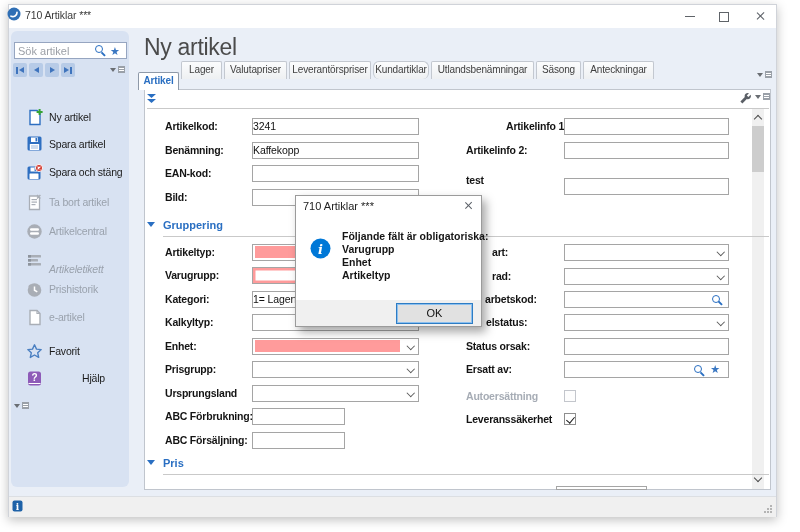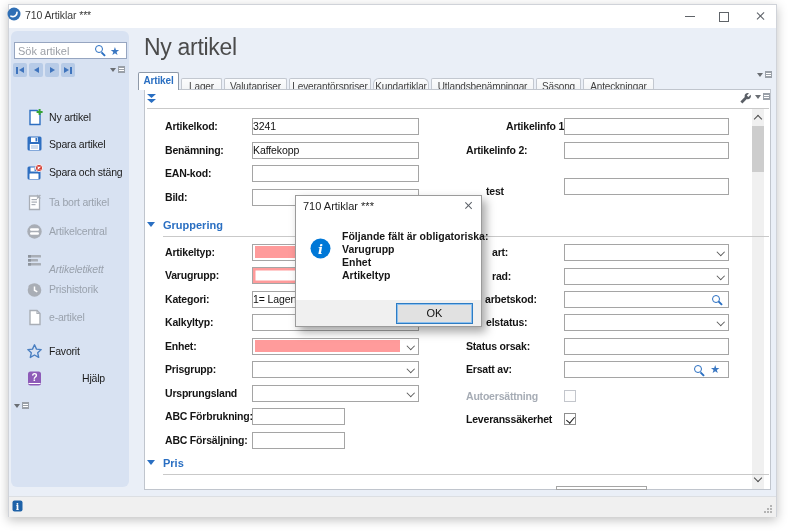--- a/index.html
+++ b/index.html
@@ -16,21 +16,21 @@
   .tri-l{width:0;height:0;border-top:3.5px solid transparent;border-bottom:3.5px solid transparent;border-right:5px solid #3f74bd;}
   .tri-r{width:0;height:0;border-top:3.5px solid transparent;border-bottom:3.5px solid transparent;border-left:5px solid #3f74bd;}
   .navbar{width:1.5px;height:7px;background:#3f74bd;}
   .sb-item-label{position:absolute;left:38px;font-size:10.5px;letter-spacing:-0.2px;white-space:nowrap;}
   .menu-mini{position:absolute;width:16px;height:9px;}
   .menu-mini .tri{position:absolute;left:0;top:3px;width:0;height:0;border-left:3px solid transparent;border-right:3px solid transparent;border-top:4px solid #6a6e73;}
   .menu-mini .box{position:absolute;left:8px;top:1px;width:7px;height:7px;background:#9aa0a8;}
   .menu-mini .box:before{content:"";position:absolute;left:1px;top:2px;width:5px;height:1px;background:#fff;box-shadow:0 2px 0 #fff;}
   .statusbar{position:absolute;left:9px;top:496px;width:767px;height:21px;background:#f0f0f0;border-top:1px solid #dcdfe3;box-sizing:border-box;}
   .heading{position:absolute;left:144px;top:34px;font-size:23px;color:#4b4b4b;letter-spacing:-0.3px;}
-  .tab{position:absolute;top:78px;height:18px;box-sizing:border-box;font-size:10px;letter-spacing:-0.15px;text-align:center;line-height:15px;border:1px solid #c3c8d0;border-bottom:none;border-radius:2px 2px 0 0;background:linear-gradient(#fbfcfd,#eef0f2);color:#3f3f3f;white-space:nowrap;overflow:hidden;}
+  .tab{position:absolute;top:61px;height:18px;box-sizing:border-box;font-size:10px;letter-spacing:-0.15px;text-align:center;line-height:15px;border:1px solid #c3c8d0;border-bottom:none;border-radius:2px 2px 0 0;background:linear-gradient(#fbfcfd,#eef0f2);color:#3f3f3f;white-space:nowrap;overflow:hidden;}
   .tab.sel{top:72px;height:18px;background:#fff;border-color:#8e99a8;color:#2a6fc2;font-weight:bold;line-height:16px;z-index:3;}
   .formbox{position:absolute;left:144px;top:89px;width:627px;height:401px;background:#fff;border:1px solid #c0c5cd;box-sizing:border-box;}
   .hairline{position:absolute;height:1px;background:#c9c9c9;}
   .lbl{position:absolute;font-size:10.5px;letter-spacing:-0.2px;font-weight:600;color:#141414;white-space:nowrap;line-height:17px;}
   .lbl.dis{color:#a6acb5;font-weight:600;}
   .field{position:absolute;height:17px;background:#fff;border:1px solid #a5a5a5;box-sizing:border-box;font-size:10.5px;letter-spacing:-0.1px;line-height:15px;padding:0 0;color:#111;white-space:nowrap;}
   .field.pink{background:#fff;}
   .field.pink:before{content:"";position:absolute;left:2px;top:1px;right:18px;bottom:2px;background:#ff9b9b;}
   .field.pinkborder{border:1px solid #a5a5a5;box-shadow:inset 0 0 0 2.5px #ff9b9b;}
   .chev{position:absolute;width:4.5px;height:4.5px;border-right:1.1px solid #555;border-bottom:1.1px solid #555;transform:rotate(45deg);}
@@ -287,21 +287,21 @@
       <span class="chev" style="right: 5px; top: 4px;"></span>
     </div>
     <div class="lbl" style="left: 165px; top: 408px;">ABC Förbrukning:</div>
     <div class="field" style="left: 252px; top: 408px; width: 93px;"></div>
     <div class="lbl" style="left: 165px; top: 431.5px;">ABC Försäljning:</div>
     <div class="field" style="left: 252px; top: 431.5px; width: 93px;"></div>
     <div class="lbl" style="left: 466px; top: 117.5px; margin-left: 40px;">Artikelinfo 1:</div>
     <div class="field" style="left: 564px; top: 117.5px; width: 165px;"></div>
     <div class="lbl" style="left: 466px; top: 141.5px;">Artikelinfo 2:</div>
     <div class="field" style="left: 564px; top: 141.5px; width: 165px;"></div>
-    <div class="lbl" style="left: 466px; top: 183px; margin-left: 20px;">test</div>
+    <div class="lbl" style="left: 466px; top: 172px;">test</div>
     <div class="field" style="left: 564px; top: 177.5px; width: 165px;"></div>
     <div class="lbl" style="left: 492px; top: 243.5px;">art:</div>
     <div class="field" style="left: 564px; top: 243.5px; width: 165px;">
       <span class="chev" style="right: 5px; top: 4px;"></span>
     </div>
     <div class="lbl" style="left: 492px; top: 267.5px;">rad:</div>
     <div class="field" style="left: 564px; top: 267.5px; width: 165px;">
       <span class="chev" style="right: 5px; top: 4px;"></span>
     </div>
     <div class="lbl" style="left: 485px; top: 290.5px;">arbetskod:</div>

